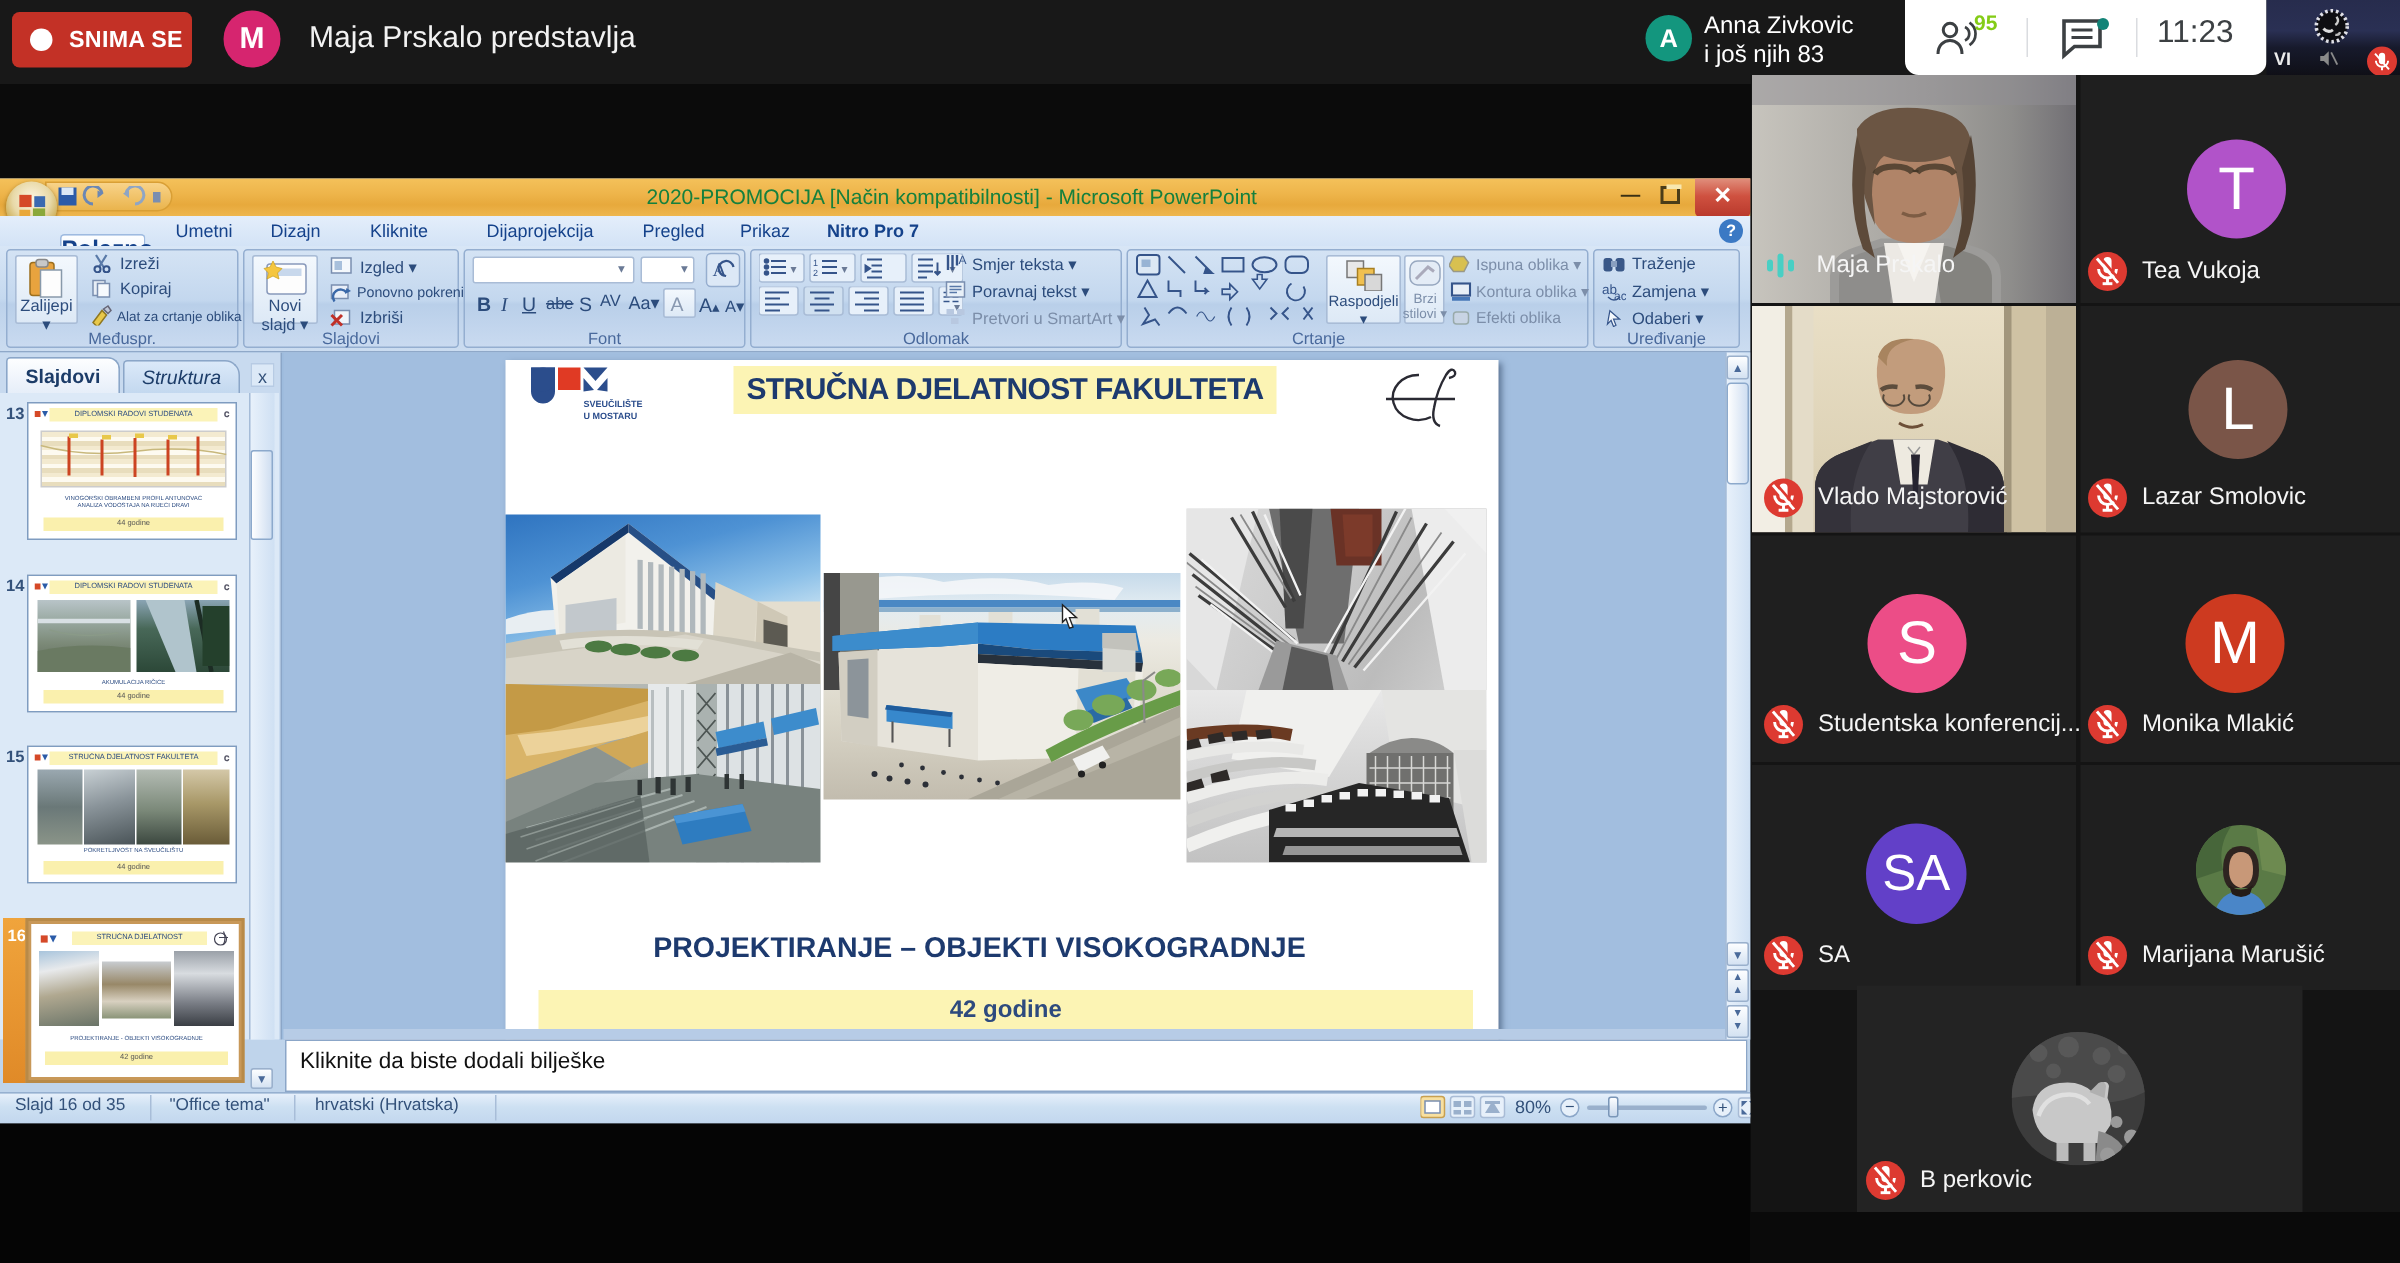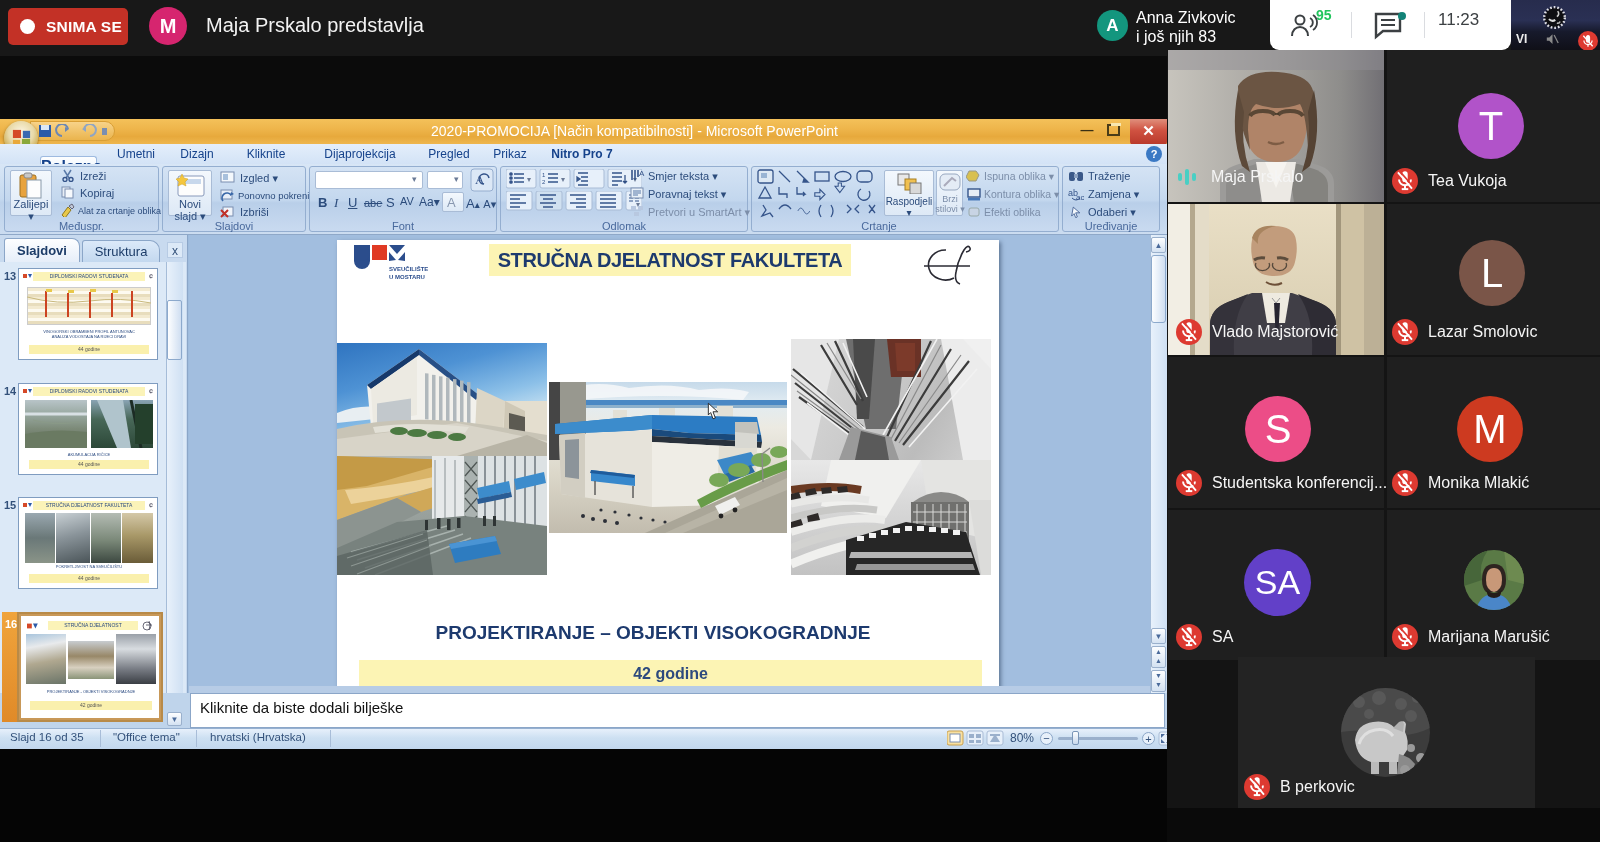--- a/index.html
+++ b/index.html
@@ -9,31 +9,31 @@
 #topbar{left:0;top:0;width:1600px;height:56px;background:#181818;}
 #underbar{left:0;top:56px;width:1167px;height:63px;background:#0b0b0b;}
 #snima{left:8px;top:8px;width:120px;height:37px;background:#c33126;border-radius:5px;color:#fff;font-weight:bold;font-size:15.5px;line-height:37px;text-align:left;padding-left:38px;white-space:nowrap;letter-spacing:.2px;}
 #snimadot{left:20px;top:19px;width:15px;height:15px;border-radius:50%;background:#fff;}
 #mav{left:149px;top:7px;width:38px;height:38px;border-radius:50%;background:#d6256f;color:#fff;font-size:20px;font-weight:bold;text-align:center;line-height:38px;}
 #mname{left:206px;top:14px;color:#f2f2f2;font-size:20px;}
 #annav{left:1097px;top:10px;width:31px;height:31px;border-radius:50%;background:#13967e;color:#fff;font-size:17px;font-weight:bold;text-align:center;line-height:31px;}
 #annat{left:1136px;top:8px;color:#fff;font-size:16px;line-height:19px;}
 
 #wtool{left:1270px;top:0;width:241px;height:50px;background:#fff;border-radius:0 0 9px 9px;}
-#wt95{left:1316px;top:7px;color:#22c55e;font-size:14px;font-weight:bold;}
+#wt95{left:1316px;top:7px;color:#84cc16;font-size:14px;font-weight:bold;}
 #wdiv1{left:1351px;top:12px;width:1px;height:26px;background:#dadce0;}
 #wdiv2{left:1424px;top:12px;width:1px;height:26px;background:#dadce0;}
-#wtime{left:1438px;top:10px;color:#3c4043;font-size:17px;}
+#wtime{left:1438px;top:10px;color:#3c4043;font-size:21px;}
 
 #minitile{left:1511px;top:0;width:89px;height:51px;background:linear-gradient(180deg,#272c4d 0%,#2a3054 40%,#171a2c 62%,#0f0f16 100%);}
 #minivi{left:1516px;top:32px;color:#ececec;font-size:12px;font-weight:bold;}
 
 #ppt{left:0;top:119px;width:1167px;height:630px;background:#bfd4eb;}
 #titlebar{left:0;top:119px;width:1167px;height:25px;background:linear-gradient(180deg,#f4c15a 0%,#eeb54b 40%,#e7a93c 70%,#eeb64e 100%);}
-#titletxt{left:0px;top:123px;width:1269px;text-align:center;font-size:14px;color:#ffffff;}
+#titletxt{left:0px;top:123px;width:1269px;text-align:center;font-size:14px;color:#15803d;}
 #qat{left:30px;top:121px;width:85px;height:20px;background:linear-gradient(180deg,#f8d389,#eab44d);border-radius:0 10px 10px 0;border:1px solid #d99f35;}
 #obtn{left:4px;top:121px;width:34px;height:34px;border-radius:50%;background:radial-gradient(circle at 50% 35%,#fdf6e3,#e8d9a8 45%,#c9a84c 75%,#a8831f);box-shadow:0 1px 3px rgba(80,60,0,.6);}
 #minb{left:1073px;top:123px;width:28px;height:17px;text-align:center;color:#3a3014;font-weight:bold;font-size:13px;line-height:13px;}
 #maxb{left:1101px;top:121px;width:26px;height:19px;}
 #closeb{left:1130px;top:119px;width:37px;height:26px;background:linear-gradient(180deg,#e08f7c,#cf5140 45%,#b8382b);border-radius:0 0 4px 4px;color:#fff;text-align:center;font-size:15px;font-weight:bold;line-height:24px;}
 
 #tabrow{left:0;top:144px;width:1167px;height:20px;background:linear-gradient(180deg,#e4eefb,#d3e3f6);}
 .tab{position:absolute;top:145px;height:19px;font-size:12px;color:#15428b;text-align:center;line-height:19px;}
 #tab-active{left:40px;top:156px;width:57px;height:20px;background:linear-gradient(180deg,#fdfeff,#e8f1fb);border:1px solid #9ebae0;border-bottom:none;border-radius:3px 3px 0 0;font-weight:bold;color:#15428b;font-size:16px;line-height:20px;text-align:right;}
 #helpb{left:1146px;top:146px;width:16px;height:16px;border-radius:50%;background:#3b79c4;color:#fff;font-size:11px;font-weight:bold;text-align:center;line-height:16px;}
@@ -393,21 +393,21 @@
     <text x="8" y="13" font-size="8" fill="#35548a">ac</text>
   </svg>
 <div class="rtxt" style="left:1088px;top:188px;">Zamjena ▾</div>
 <svg class="abs" style="left:1070px;top:206px" width="13" height="12" viewBox="0 0 16 14">
     <path d="M4 1 l8 7 -5 0 2 5 -2 1 -2-5 -3 3z" fill="#f4f8fc" stroke="#35548a"></path>
   </svg>
 <div class="rtxt" style="left:1088px;top:206px;text-align:right;">Odaberi ▾</div>
 <div class="abs" id="mainarea"></div>
 <div class="abs" id="lpanel"></div>
 <div class="abs" style="left:4px;top:238px;width:76px;height:24px;background:linear-gradient(180deg,#fdfeff,#e6eef9);border:1px solid #8ba6c8;border-bottom:none;border-radius:3px 8px 0 0;font-size:13px;font-weight:bold;color:#1c3c68;text-align:center;line-height:24px;">Slajdovi</div>
-<div class="abs" style="left:82px;top:240px;width:78px;height:22px;background:linear-gradient(180deg,#dbe9f9,#c3d8ef);border:1px solid #8ba6c8;border-bottom:none;border-radius:3px 10px 0 0;font-size:13px;color:#1c3c68;text-align:center;line-height:22px;">Struktura</div>
+<div class="abs" style="left:82px;top:240px;width:78px;height:22px;background:linear-gradient(180deg,#dbe9f9,#c3d8ef);border:1px solid #8ba6c8;border-bottom:none;border-radius:3px 10px 0 0;font-size:13px;color:#1c3c68;text-align:center;line-height:22px;font-style:italic;">Struktura</div>
 <div class="abs" style="left:167px;top:242px;width:16px;height:16px;font-size:12px;color:#33517a;text-align:center;line-height:16px;background:#dce9f7;border:1px solid #b7cbe4;">x</div>
 <div class="abs" id="lthumbs"></div>
 <div class="abs" id="pscroll"></div>
 <div class="abs" id="pthumb"></div>
 <div class="abs" style="left:167px;top:712px;width:15px;height:14px;background:linear-gradient(180deg,#fdfeff,#d4e2f2);border:1px solid #9ab0cc;border-radius:2px;color:#4a6a9a;font-size:8px;text-align:center;line-height:13px;">▼</div>
 
 <div class="thnum" style="left:4px;top:270px;">13</div>
 <div class="thumb" style="top:268px;">
  <div class="abs" style="left:14px;top:3px;width:112px;height:9px;background:#fbf3b8;"></div>
  <div class="abs" style="left:20px;top:4px;width:100px;height:6px;font-size:5px;color:#2a4a80;overflow:hidden;text-align:center;">DIPLOMSKI RADOVI STUDENATA</div>

